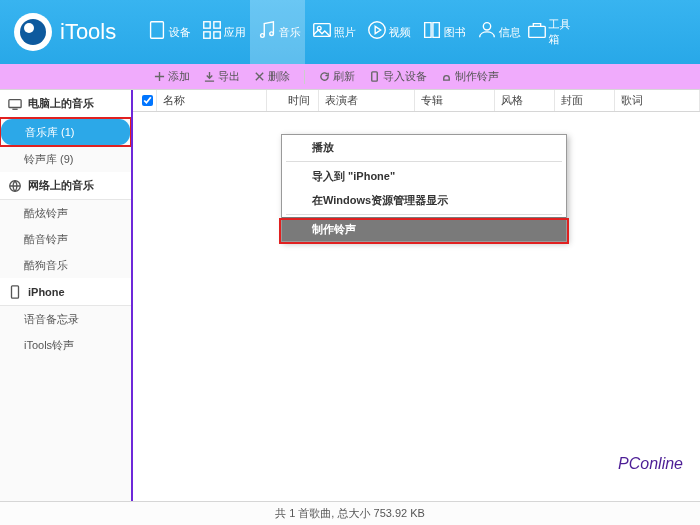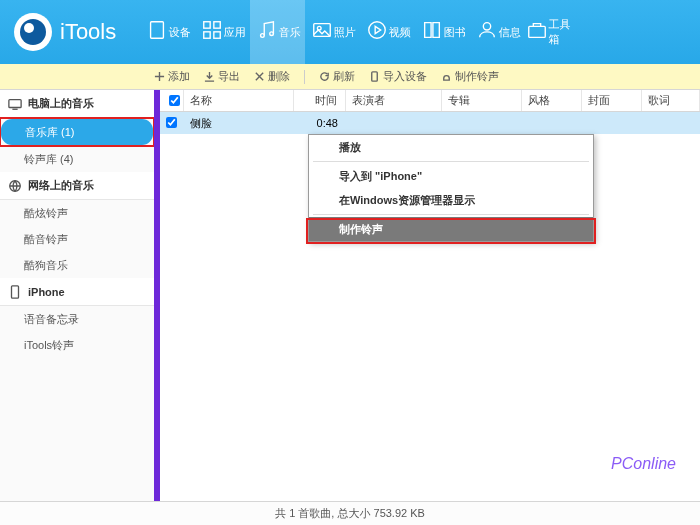--- a/index.html
+++ b/index.html
@@ -11,27 +11,27 @@
 .logo-eye-inner { width: 26px; height: 26px; border-radius: 50%; background: #0d5a9e; position: relative; display:flex; align-items:center; justify-content:center;}
 .logo-eye-pupil { width: 10px; height: 10px; border-radius: 50%; background: #fff; position:absolute; top:4px; left:4px;}
 .logo-text { font-size: 22px; font-weight: 400; }
 .nav { display: flex; margin-left: 10px; }
 .nav-item { width: 55px; height: 64px; display: flex; flex-direction: row; align-items: center; justify-content: center; cursor: pointer; }
 .nav-item.active { background: rgba(255,255,255,0.25); text-align: right; }
 .nav-ico { width: 24px; height: 24px; margin-bottom: 4px; display:flex; align-items:center; justify-content:center; }
 .nav-ico svg { width: 22px; height: 22px; stroke: #fff; fill: none; stroke-width: 1.5; }
 .nav-lbl { font-size: 11px; }
 
-.toolbar { height: 26px; border-bottom: 1px solid #d6d6d6; display: flex; align-items: center; padding-left: 154px; color: #555; background:#fef9c3;}
+.toolbar { height: 26px; border-bottom: 1px solid #d6d6d6; display: flex; align-items: center; padding-left: 154px; color: #555; background:#f0abfc;}
 .tb-item { display: flex; align-items: center; margin-right: 14px; cursor: pointer; font-size: 11px;}
 .tb-item svg { width: 11px; height: 11px; margin-right: 3px; stroke:#666; fill:none; stroke-width:1.5;}
 .tb-sep { width:1px; height:14px; background:#ccc; margin-right:14px;}
 
 .body { display: flex; height: 411px; }
-.sidebar { width: 160px; border-right: 6px solid #6d28d9; background: #fafafa; overflow: hidden; }
+.sidebar { width: 133px; border-right: 2px solid #6d28d9; background: #fafafa; overflow: hidden; }
 .sb-group { height: 28px; display: flex; align-items: center; padding-left: 8px; border-bottom: 1px solid #e6e6e6; background:#fff; font-size:11px; font-weight:bold; color:#333;}
 .sb-group svg { width:14px; height:14px; margin-right:6px; stroke:#555; fill:none; stroke-width:1.5;}
 .sb-item { height: 26px; display: flex; align-items: center; padding-left: 24px; font-size: 11px; color: #555; cursor: pointer; }
 .sb-item.active { background: #2ca8e8; color: #fff; border-radius: 11px; }
 .red-box { border: 2px solid #e02020; margin:-1px;}
 
 .main { flex: 1; position: relative; }
 .cols { height: 22px; border-bottom: 1px solid #d6d6d6; display: flex; align-items: center; font-size: 11px; color: #444; }
 .cols > div { padding-left: 6px; border-right: 1px solid #e6e6e6; height:100%; display:flex; align-items:center;}
 .c-chk { width: 24px; justify-content:center; padding:0;}
@@ -40,21 +40,21 @@
 .row { height: 22px; display: flex; align-items: center; font-size: 11px; background: #cde9fa; }
 .row > div { padding-left: 6px; }
 
 .ctx { position: absolute; left: 148px; top: 44px; width: 286px; background: #fff; border: 1px solid #9a9a9a; box-shadow: 2px 2px 6px rgba(0,0,0,0.25); font-weight: bold; }
 .ctx-item { height: 24px; display: flex; align-items: center; padding-left: 30px; font-size: 11px; color: #333; cursor:pointer;}
 .ctx-item.sel { background: #7a7a7a; color: #fff; }
 .ctx-sep { height: 1px; background: #ddd; margin: 2px 4px; }
 .ctx .red-box { position:absolute; left:-2px; right:-2px; bottom:-2px; height:26px; pointer-events:none;}
 
 .status { height: 24px; border-top: 1px solid #d6d6d6; display: flex; align-items: center; justify-content: center; font-size: 11px; color: #555; background:#fcfcfc;}
-.wm { position:absolute; right:24px; bottom:28px; font-size:16px; color:#8b5cf6; font-style:italic; pointer-events:none;}
+.wm { position:absolute; right:17px; bottom:28px; font-size:16px; color:#4c1d95; font-style:italic; pointer-events:none;}
 input[type=checkbox]{width:11px;height:11px;}
 </style>
 </head>
 <body>
 
 <div class="header">
   <div class="logo">
     <div class="logo-eye">
         <div class="logo-eye-inner">
           <div class="logo-eye-pupil"></div>
@@ -185,21 +185,21 @@
     <div class="sb-group">
         <svg viewBox="0 0 16 16">
           <rect x="1" y="3" width="14" height="9" rx="1"></rect>
           <path d="M5 14h6"></path>
         </svg>
         <span>电脑上的音乐</span>
       </div>
     <div class="red-box">
         <div class="sb-item active">音乐库 (1)</div>
       </div>
-    <div class="sb-item">铃声库 (4)</div>
+    <div class="sb-item">铃声库 (9)</div>
     <div class="sb-group">
         <svg viewBox="0 0 16 16">
           <circle cx="8" cy="8" r="6"></circle>
           <path d="M2 8h12M8 2c3 4 3 8 0 12M8 2c-3 4-3 8 0 12"></path>
         </svg>
         <span>网络上的音乐</span>
       </div>
     <div class="sb-item">酷炫铃声</div>
     <div class="sb-item">酷音铃声</div>
     <div class="sb-item">酷狗音乐</div>
@@ -219,25 +219,20 @@
           <input type="checkbox" checked="" style="">
         </div>
       <div class="c-name">名称</div>
       <div class="c-time">时间</div>
       <div class="c-artist">表演者</div>
       <div class="c-album">专辑</div>
       <div class="c-genre">风格</div>
       <div class="c-cover">封面</div>
       <div class="c-lyric">歌词</div>
     </div>
-    <div class="row">
-      <div class="c-chk"><input type="checkbox" checked="" style=""></div>
-      <div class="c-name">侧脸</div>
-      <div class="c-time">0:48</div>
-    </div>
 
     <div class="ctx">
       <div class="ctx-item">播放</div>
       <div class="ctx-sep"></div>
       <div class="ctx-item">导入到 "iPhone"</div>
       <div class="ctx-item">在Windows资源管理器显示</div>
       <div class="ctx-sep"></div>
       <div class="ctx-item sel">制作铃声</div>
       <div class="red-box"></div>
     </div>

